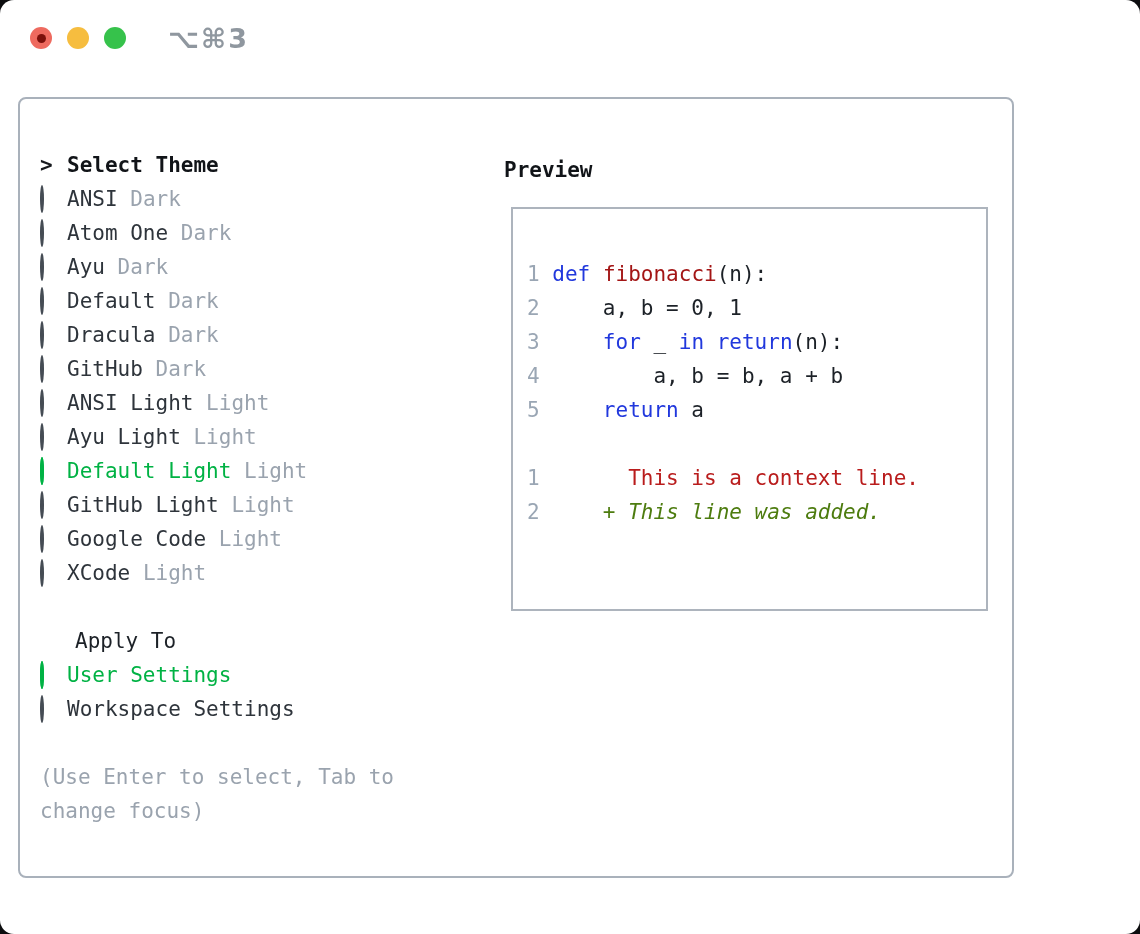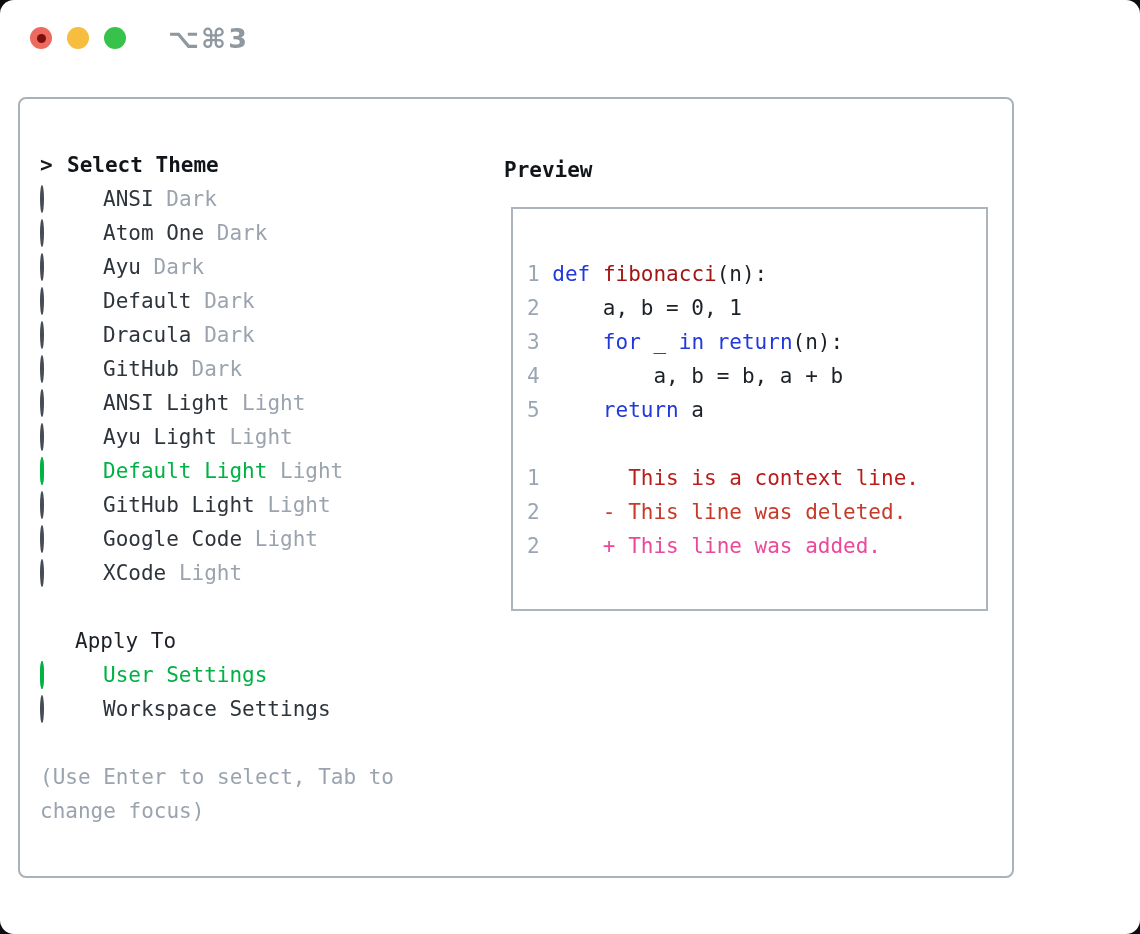--- a/index.html
+++ b/index.html
@@ -24,38 +24,38 @@
   .left-col { position:absolute; left:20px; top:49px; width:440px; }
   .right-col { position:absolute; left:484px; top:54px; }
   .row { height:34px; display:flex; align-items:center; font-size:21px; }
   .row.spacer { height:34px; }
   .marker-col { display:inline-block; width:27px; flex:0 0 27px; }
   .prompt { font-weight:700; color:#16191d; }
   .htext { font-weight:700; color:#111418;text-align:right; }
   .subtext { color:#1c2127;margin-left:8px; }
   .ring { width:13px; height:13px; border:2px solid #454c54; border-radius:50%; box-sizing:border-box; }
   .ring.filled { background:#00b244; border-color:#00b244; }
-  .opt-label { color:#2e343b;margin-left:36px; }
+  .opt-label { color:#2e343b; }
   .opt-variant { color:#9aa3ae; }
   .selected .opt-label { color:#00b244; }
   .help-line { height:34px; line-height:34px; font-size:21px; color:#9aa3ae; white-space:pre; }
   
   .preview-box {
     margin-top:20px; margin-left:7px; width:477px; height:404px;
     border:2px solid #adb4bd; box-sizing:border-box; background:#fff;
     padding:48px 0 0 14px; overflow:hidden;
   }
   .pline { height:34px; line-height:34px; white-space:pre; font-size:21px; }
   .ln { display:inline-block; width:2ch; color:#9aa6b4; }
   .seg.p   { color:#1c2127; }
   .seg.kw  { color:#2138dd; }
   .seg.fn  { color:#a31515; }
   .seg.ctx { color:#b91c1c; }
   .seg.del { color:#c63a28; }
-  .seg.add { color:#ec4899; }
+  .seg.add { color:#4d7c0f;font-style:italic; }
 </style>
 </head>
 <body>
 
 <div class="window">
 
   <div class="titlebar">
     <div class="traffic-lights">
       <button class="tl red">
         <span class="dot"></span>
@@ -212,19 +212,18 @@
         <span class="htext">Preview</span>
       </div>
       <div class="preview-box" id="preview-box">
           <div class="pline"><span class="ln">1</span><span class="seg kw">def</span><span class="seg p"> </span><span class="seg fn">fibonacci</span><span class="seg p">(n):</span></div>
           <div class="pline"><span class="ln">2</span><span class="seg p">    a, b = 0, 1</span></div>
           <div class="pline"><span class="ln">3</span><span class="seg p">    </span><span class="seg kw">for</span><span class="seg p"> _ </span><span class="seg kw">in</span><span class="seg p"> </span><span class="seg kw">return</span><span class="seg p">(n):</span></div>
           <div class="pline"><span class="ln">4</span><span class="seg p">        a, b = b, a + b</span></div>
           <div class="pline"><span class="ln">5</span><span class="seg p">    </span><span class="seg kw">return</span><span class="seg p"> a</span></div>
           <div class="pline"><span class="ln"></span></div>
           <div class="pline"><span class="ln">1</span><span class="seg ctx">      This is a context line.</span></div>
-          <div class="pline"><span class="ln">2</span><span class="seg del">    - This line was deleted.</span></div>
           <div class="pline"><span class="ln">2</span><span class="seg add">    + This line was added.</span></div>
         </div>
     </div>
 
   </div>
 </div>
 
 </body></html>

